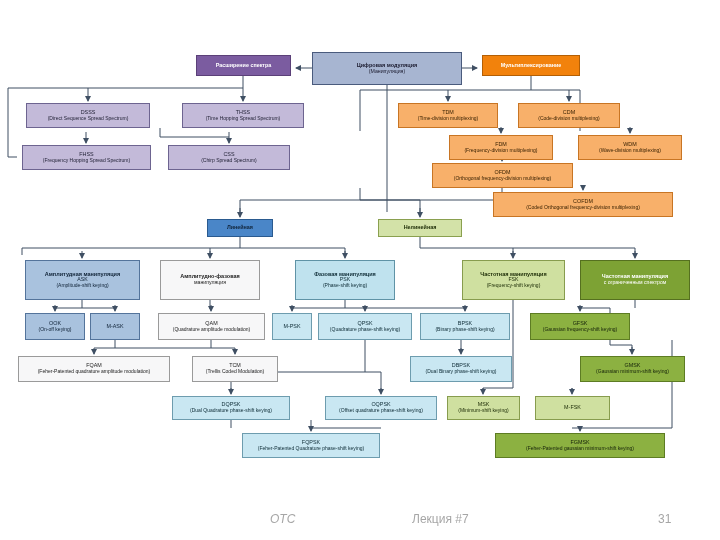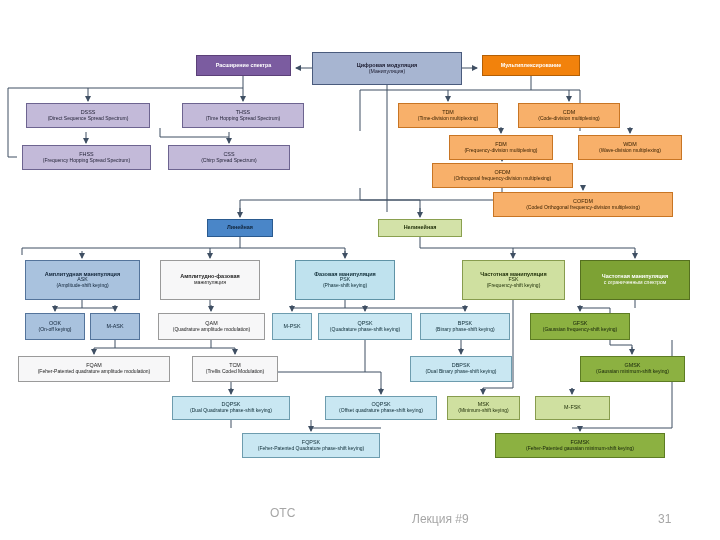--- a/index.html
+++ b/index.html
@@ -69,21 +69,21 @@
 
   #footer {
     position: absolute;
     left: 0;
     bottom: 0;
     width: 720px;
     height: 38px;
     color: #a6a6a6;
     font-size: 12px;
   }
-  #footer .fl { position: absolute; left: 270px; top: 4px; }
+  #footer .fl { position: absolute; left: 270px; top: 10px; font-style: italic; }
   #footer .fc { position: absolute; left: 412px; top: 10px; }
   #footer .fr { position: absolute; left: 658px; top: 10px; }
 </style>
 </head>
 <body>
 
 <div id="slide">
 
   <svg id="canvas" viewBox="0 0 720 540">
     <defs>
@@ -354,17 +354,17 @@
         <span class="t2" style="font-size: 5px;">(Feher-Patented Quadrature phase-shift keying)</span>
       </div>
       <div class="node p-olive2" style="left: 495px; top: 433px; width: 170px; height: 25px;">
         <span class="t1" style="font-size: 5.4px;">FGMSK</span>
         <span class="t2" style="font-size: 5px;">(Feher-Patented gaussian minimum-shift keying)</span>
       </div>
     </div>
 
   <div id="footer">
     <span class="fl">ОТС</span>
-    <span class="fc">Лекция #9</span>
+    <span class="fc">Лекция #7</span>
     <span class="fr">31</span>
   </div>
 
 </div>
 
 </body></html>

